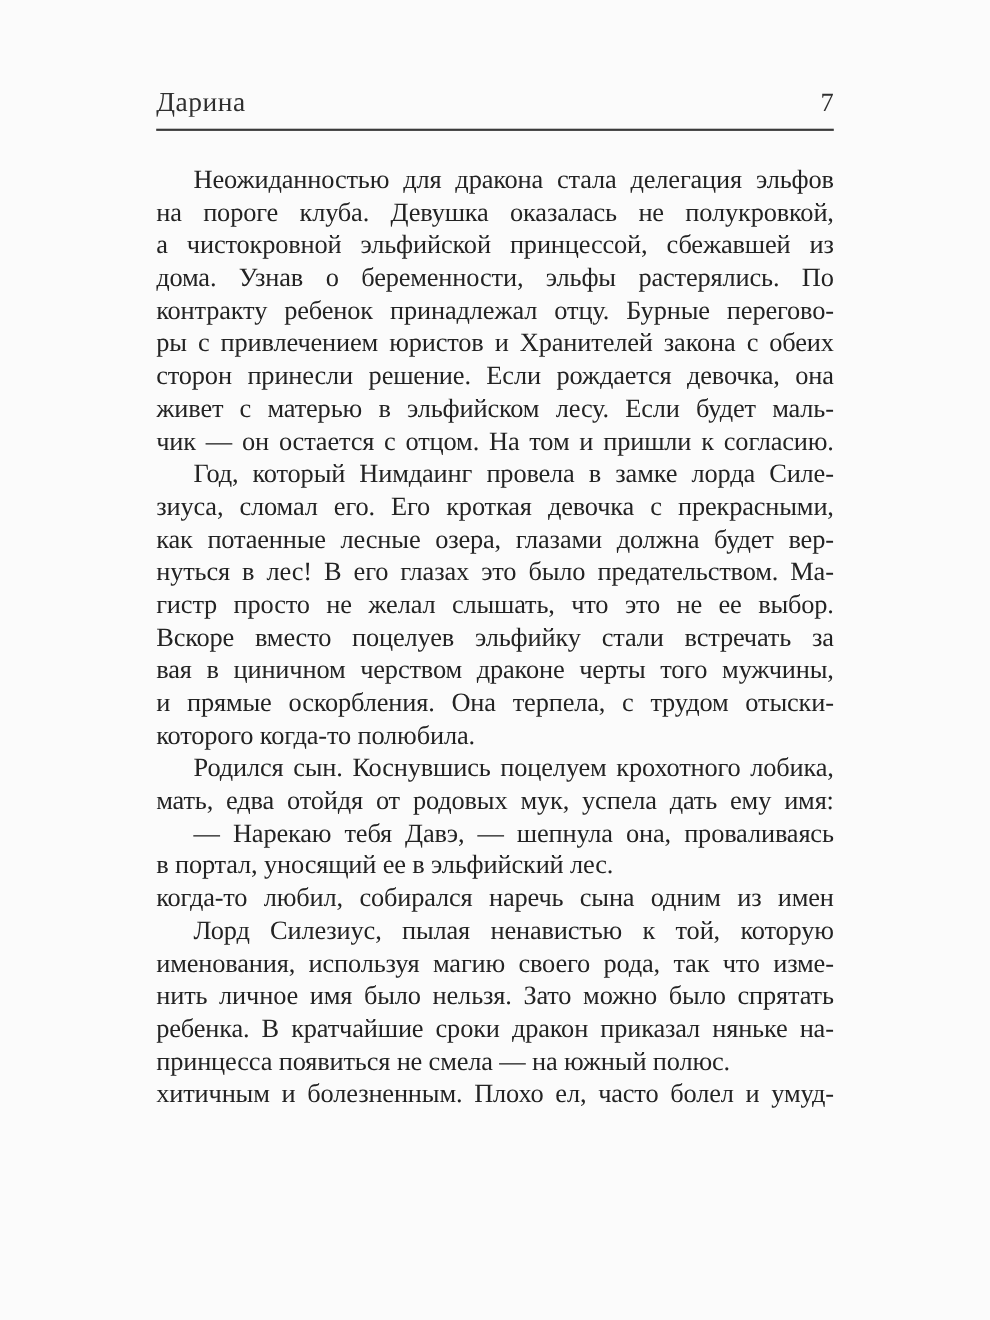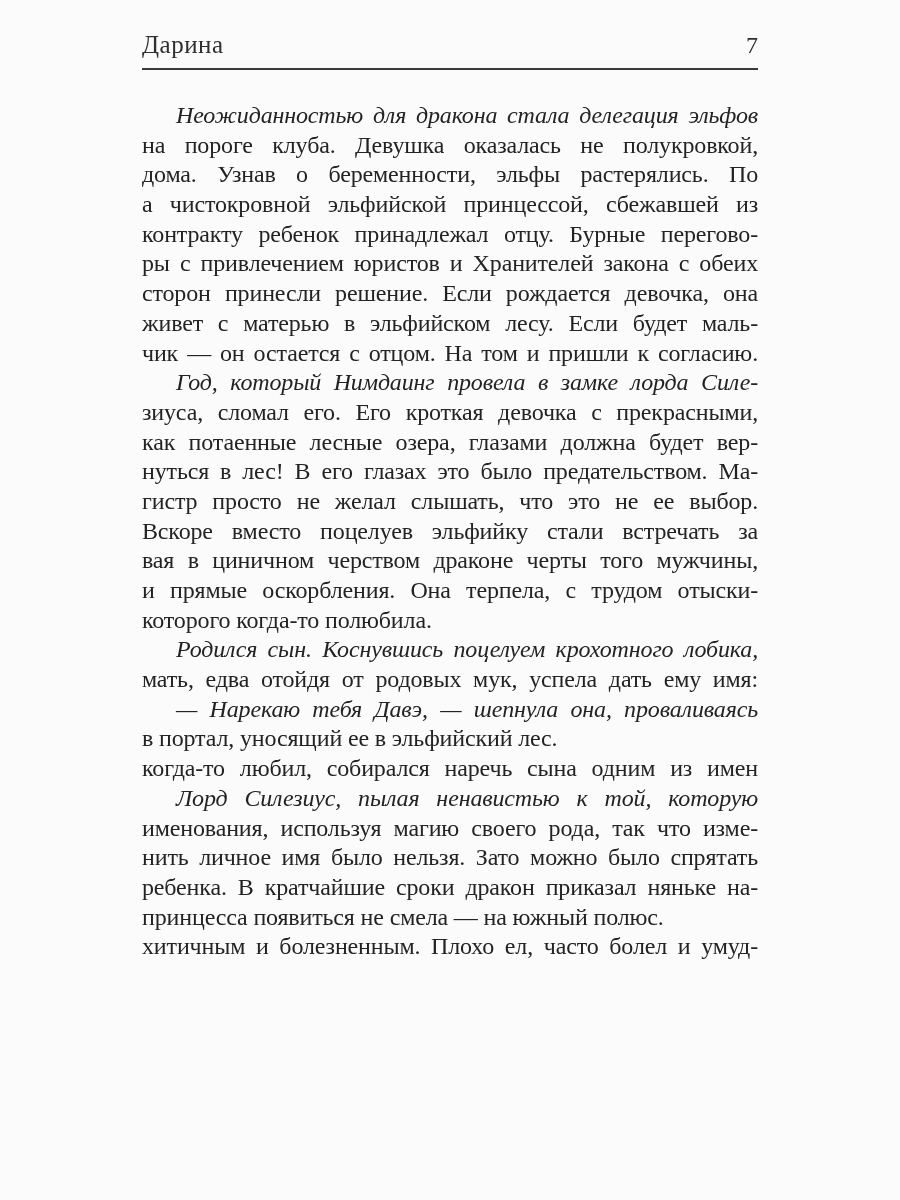--- a/index.html
+++ b/index.html
@@ -12,55 +12,55 @@
   body{
     width:900px;height:1200px;overflow:hidden;
     background:var(--background);
     font-family:"Liberation Serif","DejaVu Serif",serif;
     color:var(--ink);
   }
   .page{width:900px;height:1200px;position:relative;}
   .content{width:616px;margin:0 auto;}
   header.running-head{
     display:flex;justify-content:space-between;align-items:flex-start;
-    padding-top:32px;line-height:26px;color:var(--header-ink);
+    padding-top:81px;line-height:26px;color:var(--header-ink);
   }
   .running-title{font-size:25px;letter-spacing:0.5px;}
   .page-number{font-size:24px;}
   .rule{height:0;border-top:2px solid var(--rule);margin-top:10px;}
   main.body-text{
     margin-top:31px;
     font-size:24px;
     letter-spacing:-0.15px;
   }
   .paragraph{margin:0;}
   .line{
     height:29.7px;line-height:29.7px;overflow:hidden;
     text-align:justify;white-space:normal;
   }
-  .line.indent{text-indent:34px;font-style:italic;}
+  .line.indent{text-indent:34px;}
   .line.fill{text-align-last:justify;}
   .line.fill::after{content:"";display:inline-block;width:100%;height:0;vertical-align:top;}
 </style>
 </head>
 <body>
 
 <div class="page">
   <div class="content">
     <header class="running-head">
       <span class="running-title">Дарина</span>
       <span class="page-number">7</span>
     </header>
     <div class="rule"></div>
     <main class="body-text">
         <div class="paragraph">
           <div class="line fill indent">Неожиданностью для дракона стала делегация эльфов</div>
           <div class="line fill">на пороге клуба. Девушка оказалась не полукровкой,</div>
+          <div class="line fill">а чистокровной эльфийской принцессой, сбежавшей из</div>
           <div class="line fill">дома. Узнав о беременности, эльфы растерялись. По</div>
-          <div class="line fill">а чистокровной эльфийской принцессой, сбежавшей из</div>
           <div class="line fill">контракту ребенок принадлежал отцу. Бурные перегово-</div>
           <div class="line fill">ры с привлечением юристов и Хранителей закона с обеих</div>
           <div class="line fill">сторон принесли решение. Если рождается девочка, она</div>
           <div class="line fill">живет с матерью в эльфийском лесу. Если будет маль-</div>
           <div class="line fill">чик — он остается с отцом. На том и пришли к согласию.</div>
         </div>
         <div class="paragraph">
           <div class="line fill indent">Год, который Нимдаинг провела в замке лорда Силе-</div>
           <div class="line fill">зиуса, сломал его. Его кроткая девочка с прекрасными,</div>
           <div class="line fill">как потаенные лесные озера, глазами должна будет вер-</div>

